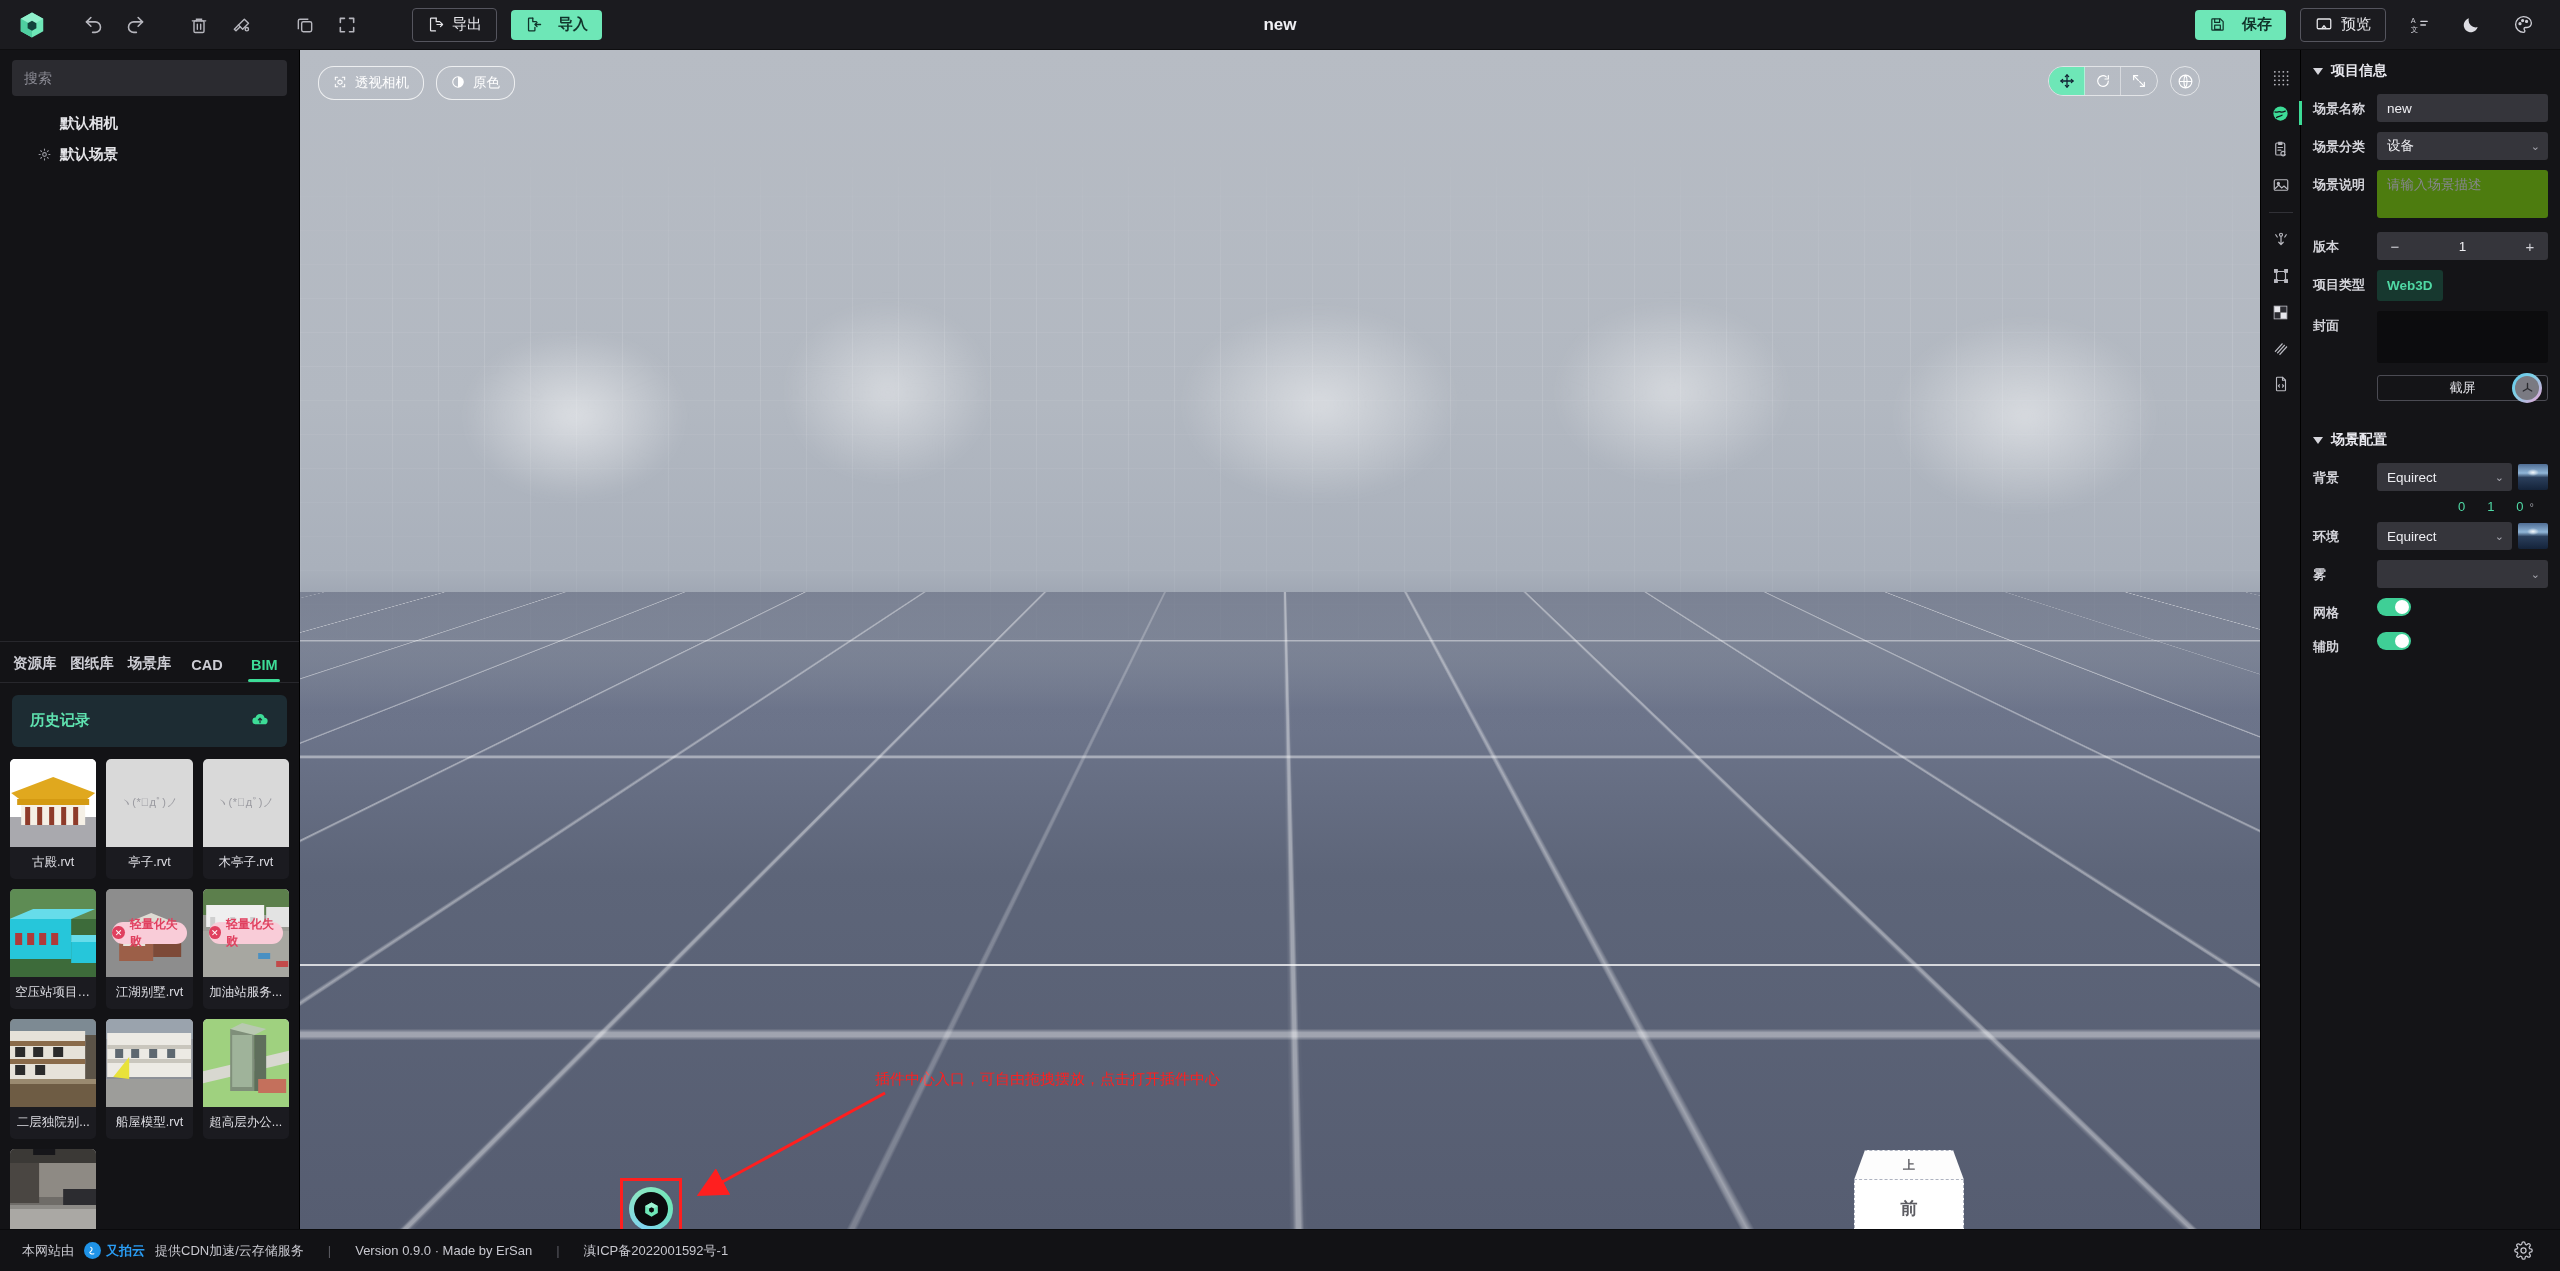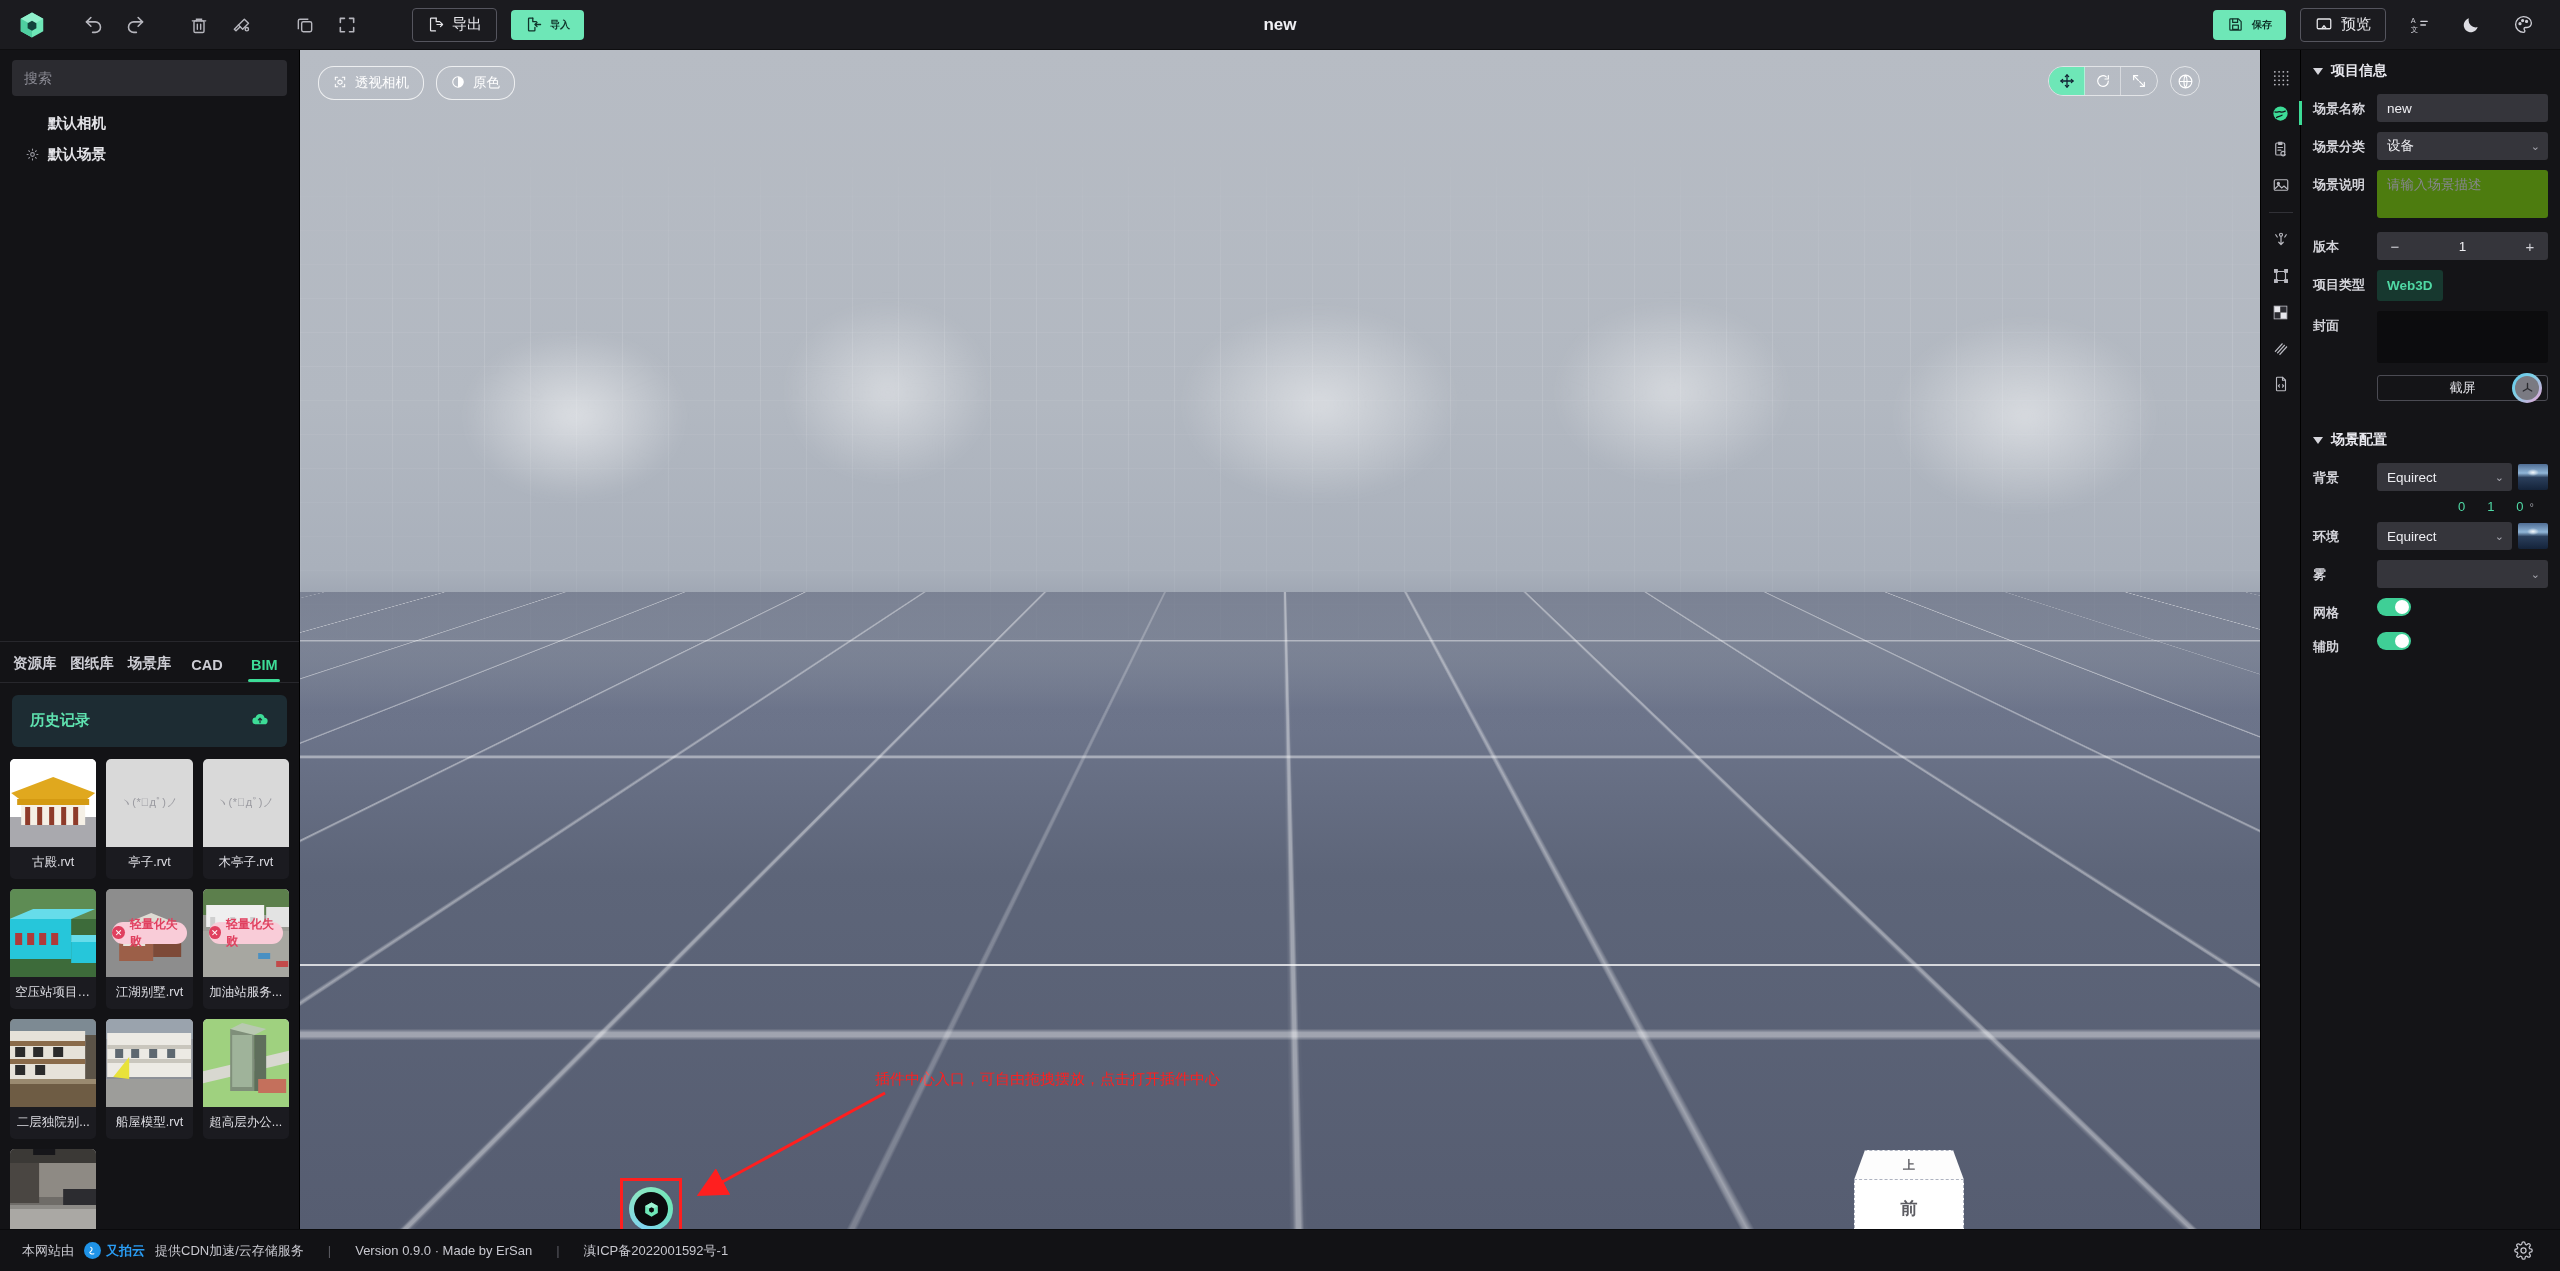--- a/index.html
+++ b/index.html
@@ -23,22 +23,22 @@
     width: 38px; height: 38px; display: flex; align-items: center; justify-content: center;
     border-radius: 4px; cursor: pointer;
   }
   .tb-sep { width: 18px; }
   .btn-outline {
     display: flex; align-items: center; gap: 8px; height: 34px; padding: 0 14px;
     border: 1px solid #55555e; border-radius: 4px; color: #e6e6ea; font-size: 15px;
     cursor: pointer; background: transparent;
   }
   .btn-green {
-    display: flex; align-items: center; gap: 8px; height: 30px; padding: 0 14px;
-    border-radius: 4px; background: #6ee7b7; color: #10332a; font-size: 10px;
+    display: flex; align-items: center; gap: 16px; height: 30px; padding: 0 14px;
+    border-radius: 4px; background: #6ee7b7; color: #10332a; font-size: 15px;
     font-weight: 600; cursor: pointer; border: none;
   }
   .topbar-left { display: flex; align-items: center; padding-left: 4px; gap: 14px; }
   .title {
     position: absolute; left: 0; right: 0; text-align: center; font-size: 17px;
     color: #f0f0f4; font-weight: 600; pointer-events: none;
   }
   .topbar-right {
     margin-left: auto; display: flex; align-items: center; gap: 14px; padding-right: 18px;
     position: relative; z-index: 2;
@@ -56,21 +56,21 @@
     width: 300px; flex: 0 0 300px; background: #131316; display: flex; flex-direction: column;
     border-right: 1px solid #000;
   }
   .search-wrap { padding: 10px 12px 8px 12px; }
   .search-input {
     width: 100%; height: 36px; background: #2b2b30; border: none; border-radius: 4px;
     color: #cfcfd6; font-size: 14px; padding: 0 12px; outline: none;
     font-family: "Liberation Sans", sans-serif;
   }
   .search-input::placeholder { color: #8a8a93; }
-  .tree { padding: 4px 0 0 0; flex: 0 0 auto; }
+  .tree { padding: 4px 0 0 12px; flex: 0 0 auto; }
   .tree-item {
     display: flex; align-items: center; gap: 8px; height: 31px; padding-left: 24px;
     font-size: 14.5px; color: #e4e4e8; cursor: pointer; font-weight: 600;
   }
   .tree-item .tico { width: 16px; display: flex; align-items: center; justify-content: center; }
   .left-spacer { flex: 1; }
 
   .tabs {
     display: flex; align-items: flex-end; gap: 0; height: 42px; padding: 0 6px;
     border-top: 1px solid #27272c; border-bottom: 1px solid #27272c; background: #131316;

